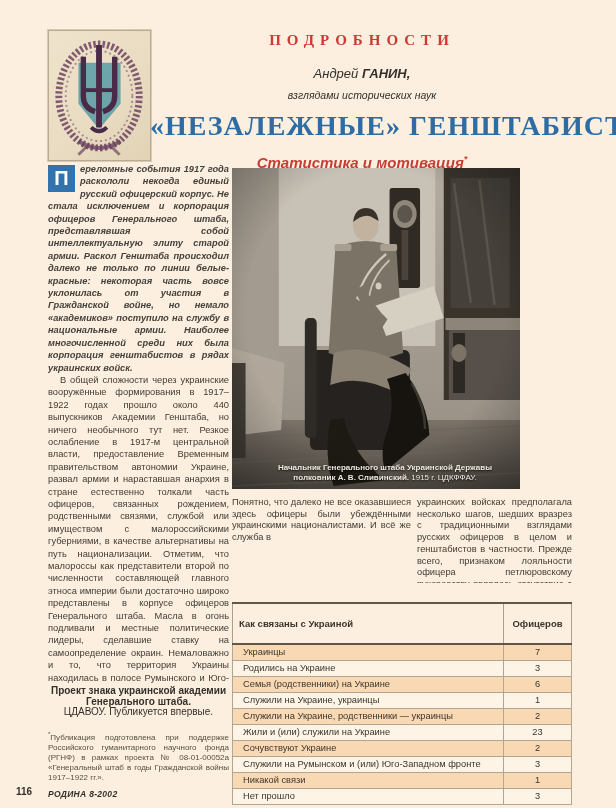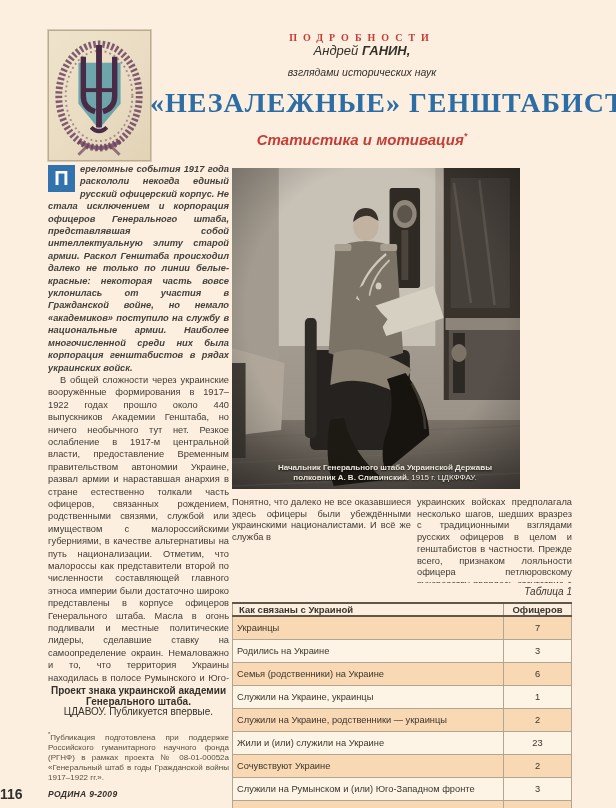--- a/index.html
+++ b/index.html
@@ -14,21 +14,21 @@
   .emblem {
     position:absolute; left:48px; top:30px; width:103px; height:131px;
     background:linear-gradient(135deg,#efe3cb 0%,#e9dcc2 55%,#e2d3b6 100%);
     border:1px solid #b9ab92; box-shadow:0 0 0 1px #d9cbb2;
   }
   .emblem svg { display:block; width:100%; height:100%; }
   
   .header { position:absolute; left:150px; top:32px; width:424px; text-align:center; }
   .kicker {
     font-family:"Liberation Serif", serif; font-weight:bold;
-    font-size:10px; letter-spacing:6px; color:#cb3a34; 
+    font-size:15px; letter-spacing:6px; color:#cb3a34; margin-bottom:17px;
   }
   .author-line { font-style:italic; font-size:13px; color:#33302b; margin-bottom:8px; }
   .author-line b { font-weight:bold; }
   .degree { font-style:italic; font-size:10.5px; color:#33302b; margin-bottom:10px; }
   .title {
     font-family:"Liberation Serif", serif; font-weight:bold;
     font-size:28px; line-height:30px; letter-spacing:1px; color:#2c6da6;
     margin-bottom:13px; white-space:nowrap;
   }
   .subtitle { font-style:italic; font-weight:700; font-size:15px; color:#c63d36; }
@@ -72,31 +72,31 @@
     position:absolute; left:232px; top:586px; width:340px;
     text-align:right; font-style:italic; font-size:10px; color:#3a3732;
   }
   .stat-table {
     position:absolute; left:232px; top:602px; width:340px;
     border-collapse:collapse; font-size:9.3px; color:#3a362e;
   }
   .stat-table th {
     border-top:2px solid #5f584a; border-bottom:2px solid #5f584a;
     border-left:1px solid #ab9f8a; border-right:1px solid #ab9f8a;
-    font-weight:bold; font-size:9.5px; text-align:left; padding:0 6px;
+    font-weight:bold; font-size:9.5px; text-align:left; padding:14px 6px;
   }
   .stat-table th.val { width:68px; text-align:center; }
   .stat-table td {
-    border:1px solid #b1a691; padding:1px 4px; height:23px;
+    border:1px solid #b1a691; padding:1px 10px; height:16px;
   }
   .stat-table td.val { text-align:center; }
   .stat-table tbody tr:nth-child(odd)  { background:#f8d9b4; }
   .stat-table tbody tr:nth-child(even) { background:#fdf4e6; }
   
-  .page-number { position:absolute; left:0; top:786px; font-size:14px; font-weight:bold; color:#33302b; }
+  .page-number { position:absolute; left:16px; top:786px; font-size:10px; font-weight:bold; color:#33302b; }
   .journal-name { position:absolute; left:48px; top:789px; font-size:8.5px; font-style:italic; font-weight:bold; color:#33302b; letter-spacing:.3px; }
 </style>
 </head>
 <body>
 
 <div class="page">
 
   <div class="emblem">
     <svg viewBox="0 0 103 131">
       <ellipse cx="51" cy="66" rx="41" ry="53" fill="none" stroke="#6d4460" stroke-width="7" stroke-dasharray="2.5 2.2" opacity="0.85"></ellipse>
@@ -191,21 +191,20 @@
   </figure>
 
   <div class="col col-mid">
     <p>Понятно, что далеко не все оказавшиеся здесь офицеры были убеждёнными украинскими националистами. И всё же служба в</p>
   </div>
 
   <div class="col col-right">
     <p>украинских войсках предполагала несколько шагов, шедших вразрез с традиционными взглядами русских офицеров в целом и генштабистов в частности. Прежде всего, признаком лояльности офицера петлюровскому руководству являлось отсутствие с его стороны контактов с какими бы то ни было</p>
   </div>
 
-  <div class="table-note">Таблица 1</div>
   <table class="stat-table">
     <thead>
       <tr>
         <th>Как связаны с Украиной</th>
         <th class="val">Офицеров</th>
       </tr>
     </thead>
     <tbody>
       <tr>
           <td>Украинцы</td>
@@ -250,15 +249,15 @@
     </tbody>
   </table>
 
   <div class="emblem-caption">
     <div class="b">Проект знака украинской академии Генерального штаба.</div>
     <div>ЦДАВОУ. Публикуется впервые.</div>
   </div>
   <div class="footnote"><sup>*</sup><span>Публикация подготовлена при поддержке Российского гуманитарного научного фонда (РГНФ) в рамках проекта № 08-01-00052а «Генеральный штаб в годы Гражданской войны 1917–1922 гг.».</span></div>
 
   <div class="page-number">116</div>
-  <div class="journal-name">РОДИНА 9-2009</div>
+  <div class="journal-name">РОДИНА 8-2002</div>
 
 </div>
 
 </body></html>

